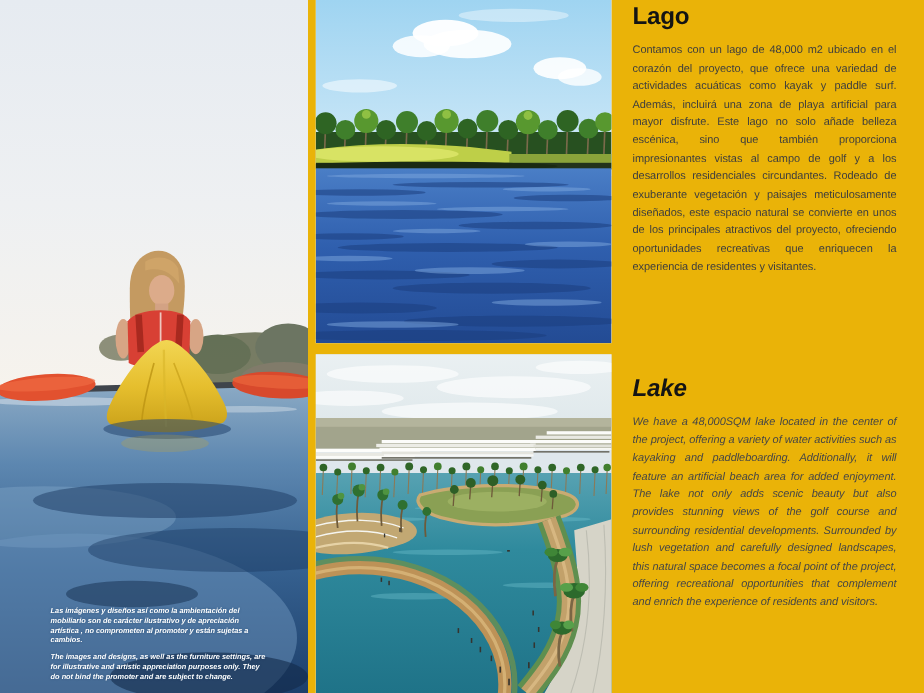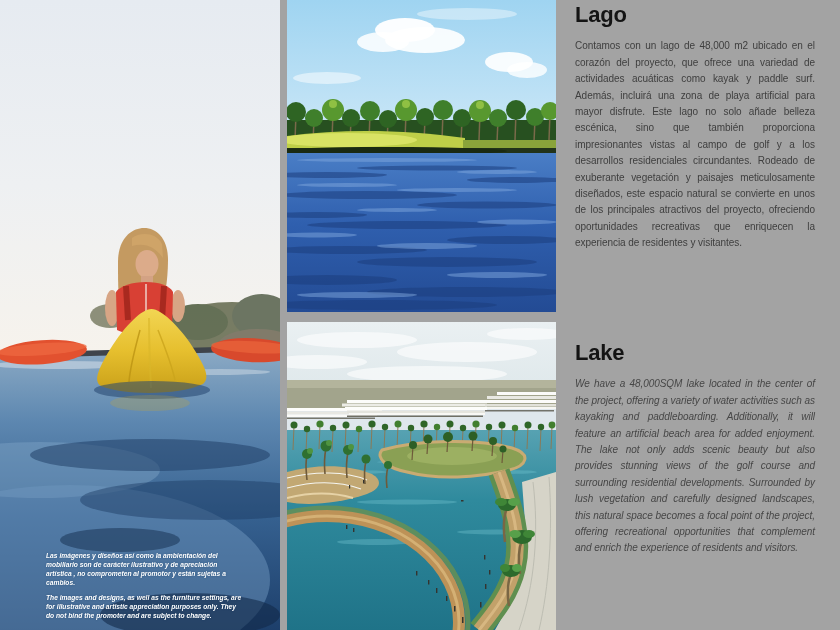--- a/index.html
+++ b/index.html
@@ -1,33 +1,33 @@
 <!DOCTYPE html>
 <html lang="es"><head>
 <meta charset="utf-8">
 <style>
   html,body{margin:0;padding:0;background:#ffffff;}
   .page{
-    position:relative;width:840px;height:630px;overflow:hidden;background:#a3a3a3;
+    position:relative;width:840px;height:630px;overflow:hidden;background:#eab308;
     font-family:"Liberation Sans",sans-serif;
   }
   .photo{position:absolute;overflow:hidden;background:#dfe7ec;}
   .photo svg{display:block;width:100%;height:100%;}
   .photo-left{left:0;top:0;width:280px;height:630px;}
   .photo-mid-top{left:287px;top:0;width:269px;height:312px;}
   .photo-mid-bottom{left:287px;top:322px;width:269px;height:308px;}
 
   .text-col{position:absolute;left:575px;top:0;width:240px;height:630px;}
   .sec{position:absolute;left:0;width:240px;}
   .sec-es{top:2px;}
   .sec-en{top:340px;}
   .sec h2{
     margin:0;font-size:22px;font-weight:bold;color:#141414;letter-spacing:-0.2px;line-height:1.2;
   }
-  .sec-en h2{}
+  .sec-en h2{font-style:italic;}
   .sec p{
     margin:10px 0 0 0;font-size:10px;line-height:16.4px;color:#3e3e3e;
     text-align:justify;letter-spacing:-0.05px;
   }
   .sec-en p{font-style:italic;color:#464646;}
 
   .disclaimer{
     position:absolute;left:46px;top:552px;width:196px;color:#ffffff;
     font-size:6.7px;line-height:1.32;font-style:italic;font-weight:bold;
     text-shadow:0 0 2px rgba(10,50,90,.45);

